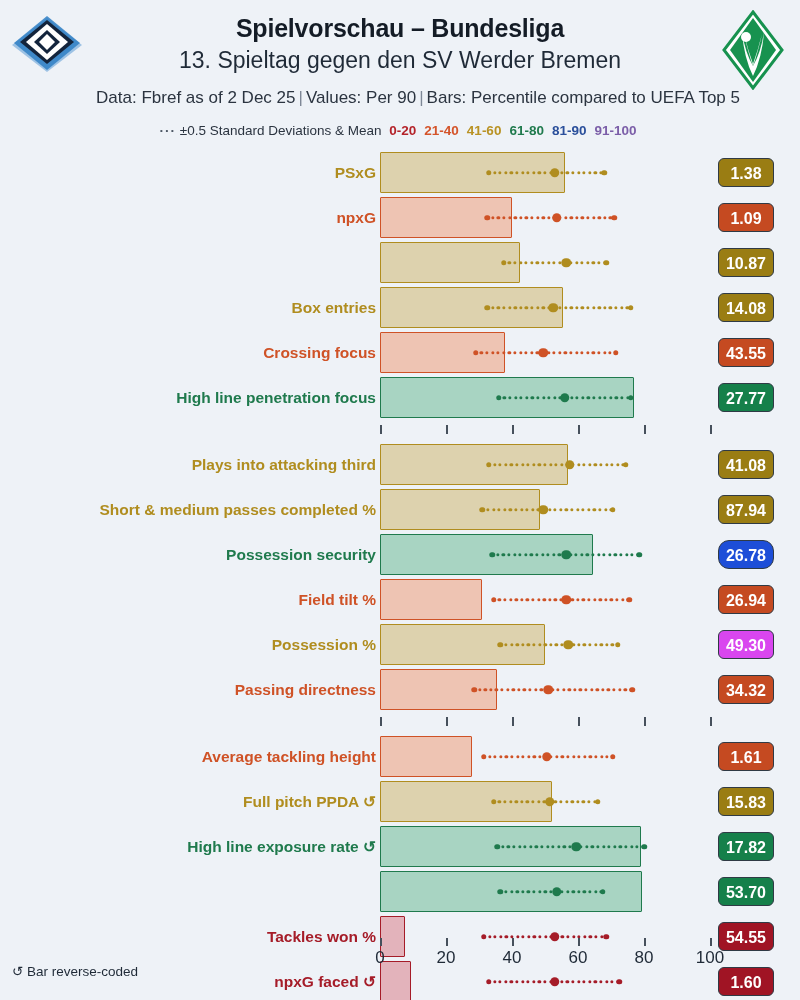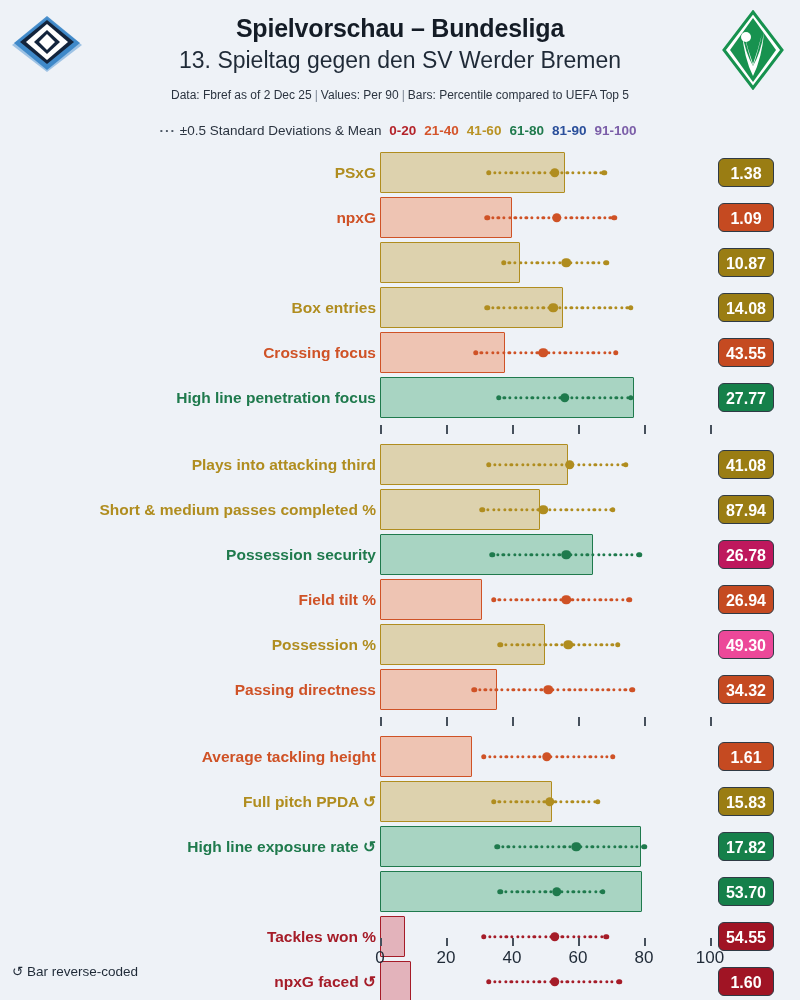--- a/index.html
+++ b/index.html
@@ -18,21 +18,21 @@
     position: absolute; left: 100px; top: 14px; width: 600px;
     text-align: center; font-size: 25px; font-weight: bold; color: #141c26;
     letter-spacing: -0.2px;
   }
   .subtitle {
     position: absolute; left: 100px; top: 47px; width: 600px;
     text-align: center; font-size: 23px; font-weight: normal; color: #1f2a37;
   }
   .srcline {
     position: absolute; left: 60px; top: 88px; width: 680px;
-    text-align: center; font-size: 12px; color: #2b3440;
+    text-align: right; font-size: 17px; color: #2b3440;
   }
   .srcline .sep { color: #7d8796; padding: 0 3px; }
   .legendline {
     position: absolute; left: 60px; top: 123px; width: 680px;
     text-align: center; font-size: 13.5px; color: #2b3440; font-weight: bold;
     white-space: nowrap;
   }
   .legendline .dots { color: #4b5563; font-weight: bold; letter-spacing:1px;}
   .legendline .sdtext { font-weight: normal; color:#2b3440; }
   .legendline .bucket { padding: 0 4px; font-weight: bold; }
@@ -451,21 +451,21 @@
             <div class="dot tick" style="left: 235.4px; background: rgb(31, 122, 77);"></div>
             <div class="dot tick" style="left: 241px; background: rgb(31, 122, 77);"></div>
             <div class="dot tick" style="left: 246.6px; background: rgb(31, 122, 77);"></div>
             <div class="dot tick" style="left: 252.2px; background: rgb(31, 122, 77);"></div>
             <div class="dot tick" style="left: 257.8px; background: rgb(31, 122, 77);"></div>
             <div class="dot small" style="left: 112.2px; background: rgb(31, 122, 77);"></div>
             <div class="dot small" style="left: 259.05px; background: rgb(31, 122, 77);"></div>
             <div class="dot mean" style="left: 186.45px; background: rgb(31, 122, 77);"></div>
           </div>
         </div>
-        <div class="badge" style="background: #be185d;">26.78</div>
+        <div class="badge" style="background: #1d4ed8; border-radius: 11px;">26.78</div>
       </div>
       <div class="row">
         <div class="rowlabel" style="color: rgb(207, 82, 38);">Field tilt %</div>
         <div class="track">
           <div class="bar" style="width: 102.3px; background: rgb(238, 196, 179); border-color: rgb(207, 82, 38);"></div>
           <div class="dotline">
             <div class="dot tick" style="left: 113.85px; background: rgb(207, 82, 38);"></div>
             <div class="dot tick" style="left: 119.45px; background: rgb(207, 82, 38);"></div>
             <div class="dot tick" style="left: 125.05px; background: rgb(207, 82, 38);"></div>
             <div class="dot tick" style="left: 130.65px; background: rgb(207, 82, 38);"></div>
@@ -521,21 +521,21 @@
             <div class="dot tick" style="left: 210.05px; background: rgb(176, 141, 31);"></div>
             <div class="dot tick" style="left: 215.65px; background: rgb(176, 141, 31);"></div>
             <div class="dot tick" style="left: 221.25px; background: rgb(176, 141, 31);"></div>
             <div class="dot tick" style="left: 226.85px; background: rgb(176, 141, 31);"></div>
             <div class="dot tick" style="left: 232.45px; background: rgb(176, 141, 31);"></div>
             <div class="dot small" style="left: 120.45px; background: rgb(176, 141, 31);"></div>
             <div class="dot small" style="left: 237.6px; background: rgb(176, 141, 31);"></div>
             <div class="dot mean" style="left: 188.1px; background: rgb(176, 141, 31);"></div>
           </div>
         </div>
-        <div class="badge" style="background: #ec4899;">49.30</div>
+        <div class="badge" style="background: #d946ef;">49.30</div>
       </div>
       <div class="row">
         <div class="rowlabel" style="color: rgb(207, 82, 38);">Passing directness</div>
         <div class="track">
           <div class="bar" style="width: 117.15px; background: rgb(238, 196, 179); border-color: rgb(207, 82, 38);"></div>
           <div class="dotline">
             <div class="dot tick" style="left: 94.05px; background: rgb(207, 82, 38);"></div>
             <div class="dot tick" style="left: 99.65px; background: rgb(207, 82, 38);"></div>
             <div class="dot tick" style="left: 105.25px; background: rgb(207, 82, 38);"></div>
             <div class="dot tick" style="left: 110.85px; background: rgb(207, 82, 38);"></div>

